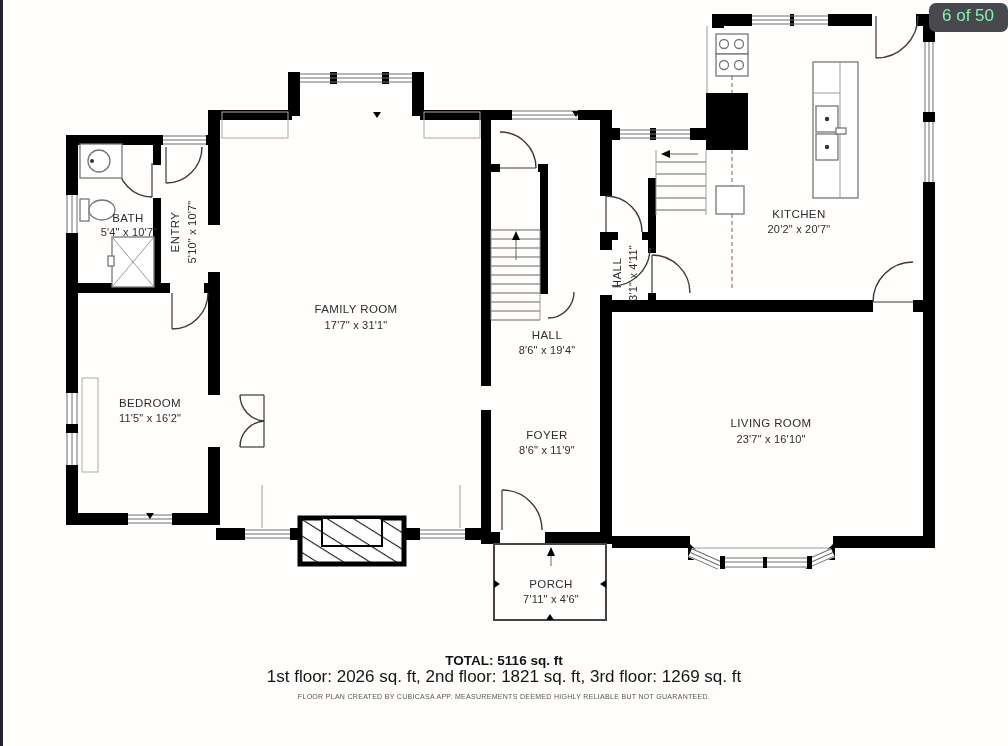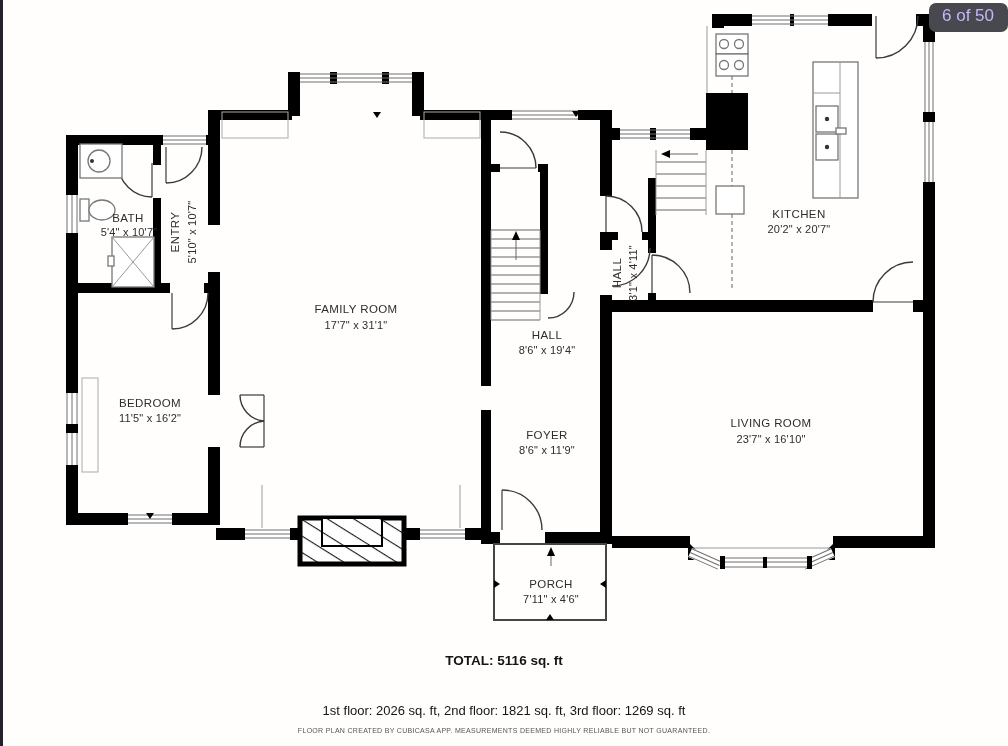--- a/index.html
+++ b/index.html
@@ -13,25 +13,25 @@
   .ltbox{stroke:#aaa;stroke-width:1;fill:none;}
   .door{stroke:#3a3a3a;stroke-width:1.4;fill:none;}
   .leaf{stroke:#3a3a3a;stroke-width:1.2;fill:none;}
   .tread{stroke:#666;stroke-width:1;fill:none;}
   .fx{stroke:#777;stroke-width:1.3;fill:#fff;}
   .fxd{fill:#333;}
   .dash{stroke:#666;stroke-width:1;stroke-dasharray:4 3;fill:none;}
   .tick{fill:#000;}
   .rname{font-size:11.5px;letter-spacing:.4px;fill:#2d2d2d;text-anchor:middle;}
   .rdim{font-size:11px;letter-spacing:.2px;fill:#2d2d2d;text-anchor:middle;}
-  #badge{position:absolute;top:3px;right:0;background:#48484f;color:#c4b5fd;
+  #badge{position:absolute;top:3px;right:0;background:#48484f;color:#86efac;
          font-size:17px;padding:3px 14px 6px 13px;border-radius:7px;}
   #summary{position:absolute;top:653px;left:0;width:100%;text-align:center;color:#141414;}
   .sum-total{font-weight:bold;font-size:13.5px;line-height:16px;}
-  .sum-line{font-size:13px;line-height:15.5px;margin-top:34px;}
+  .sum-line{font-size:17px;line-height:15.5px;}
   .sum-disclaimer{font-size:7px;color:#555;margin-top:8px;letter-spacing:.3px;}
 </style>
 </head>
 <body>
 
 <div id="stage">
   <div id="left-edge"></div>
 
   <svg id="plan-svg" width="1008" height="746" viewBox="0 0 1008 746">
 

